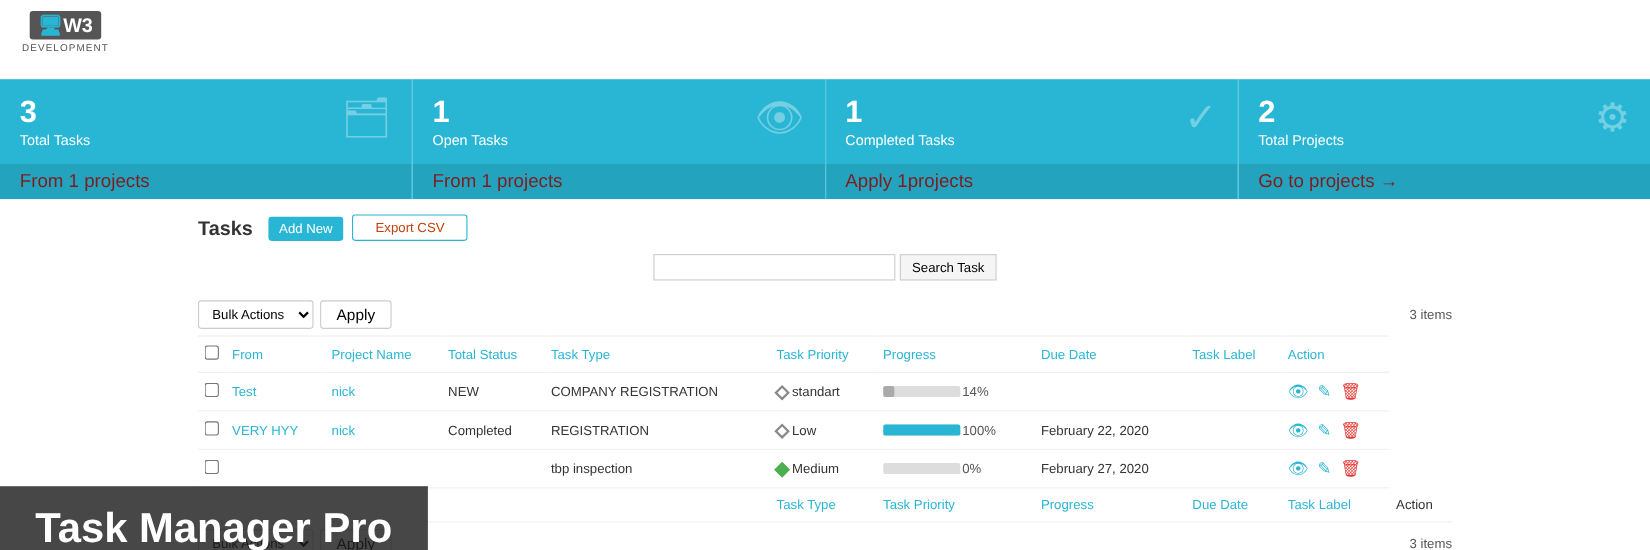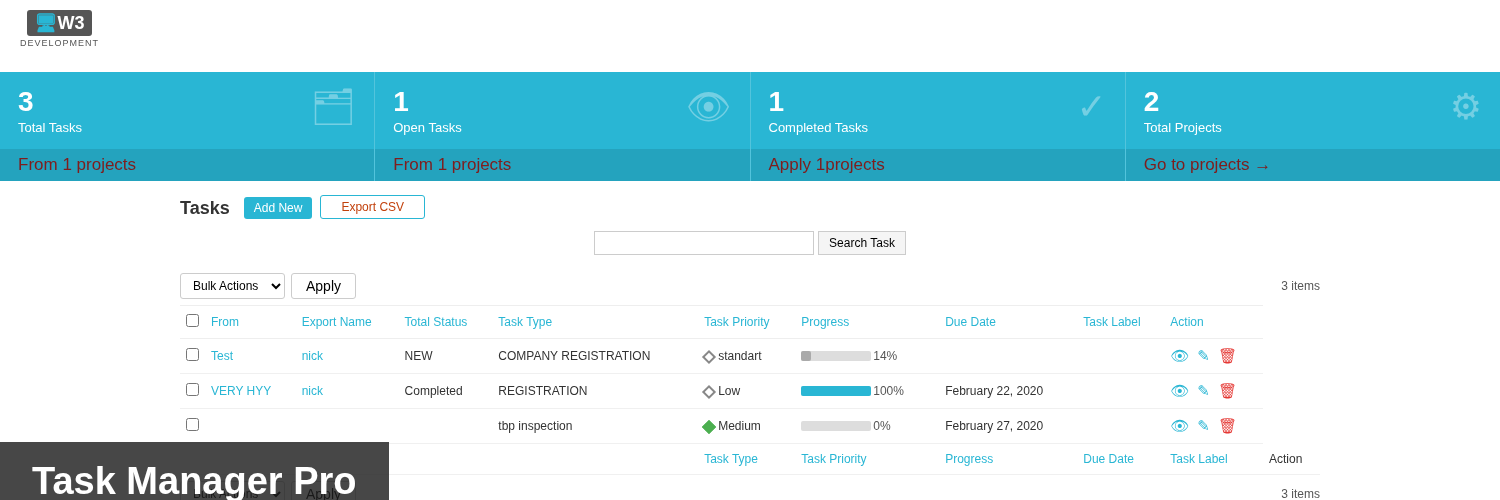--- a/index.html
+++ b/index.html
@@ -151,21 +151,21 @@
       </select>
       <button class="btn-apply">Apply</button>
       <span class="items-count">3 items</span>
     </div>
 
     <table class="task-table">
       <thead>
         <tr>
           <th class="cb-col"><input type="checkbox" style=""></th>
           <th>From</th>
-          <th>Export Name</th>
+          <th>Project Name</th>
           <th>Total Status</th>
           <th>Task Type</th>
           <th>Task Priority</th>
           <th>Progress</th>
           <th>Due Date</th>
           <th>Task Label</th>
           <th>Action</th>
         </tr>
       </thead>
       <tbody id="task-tbody">

